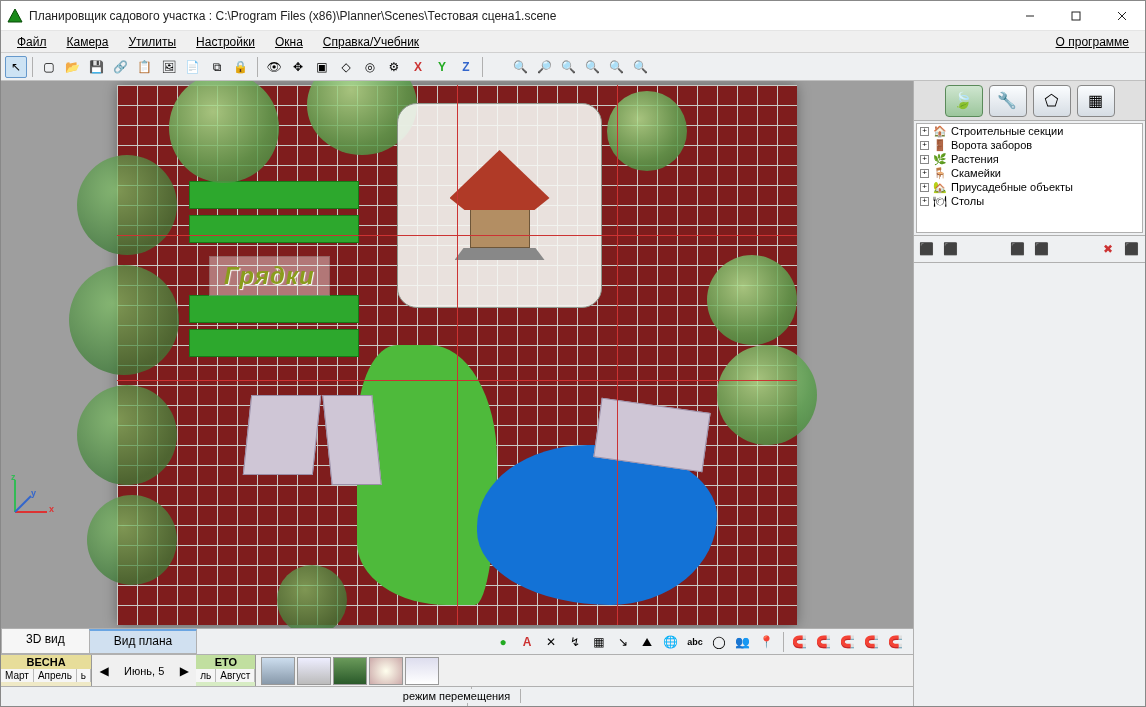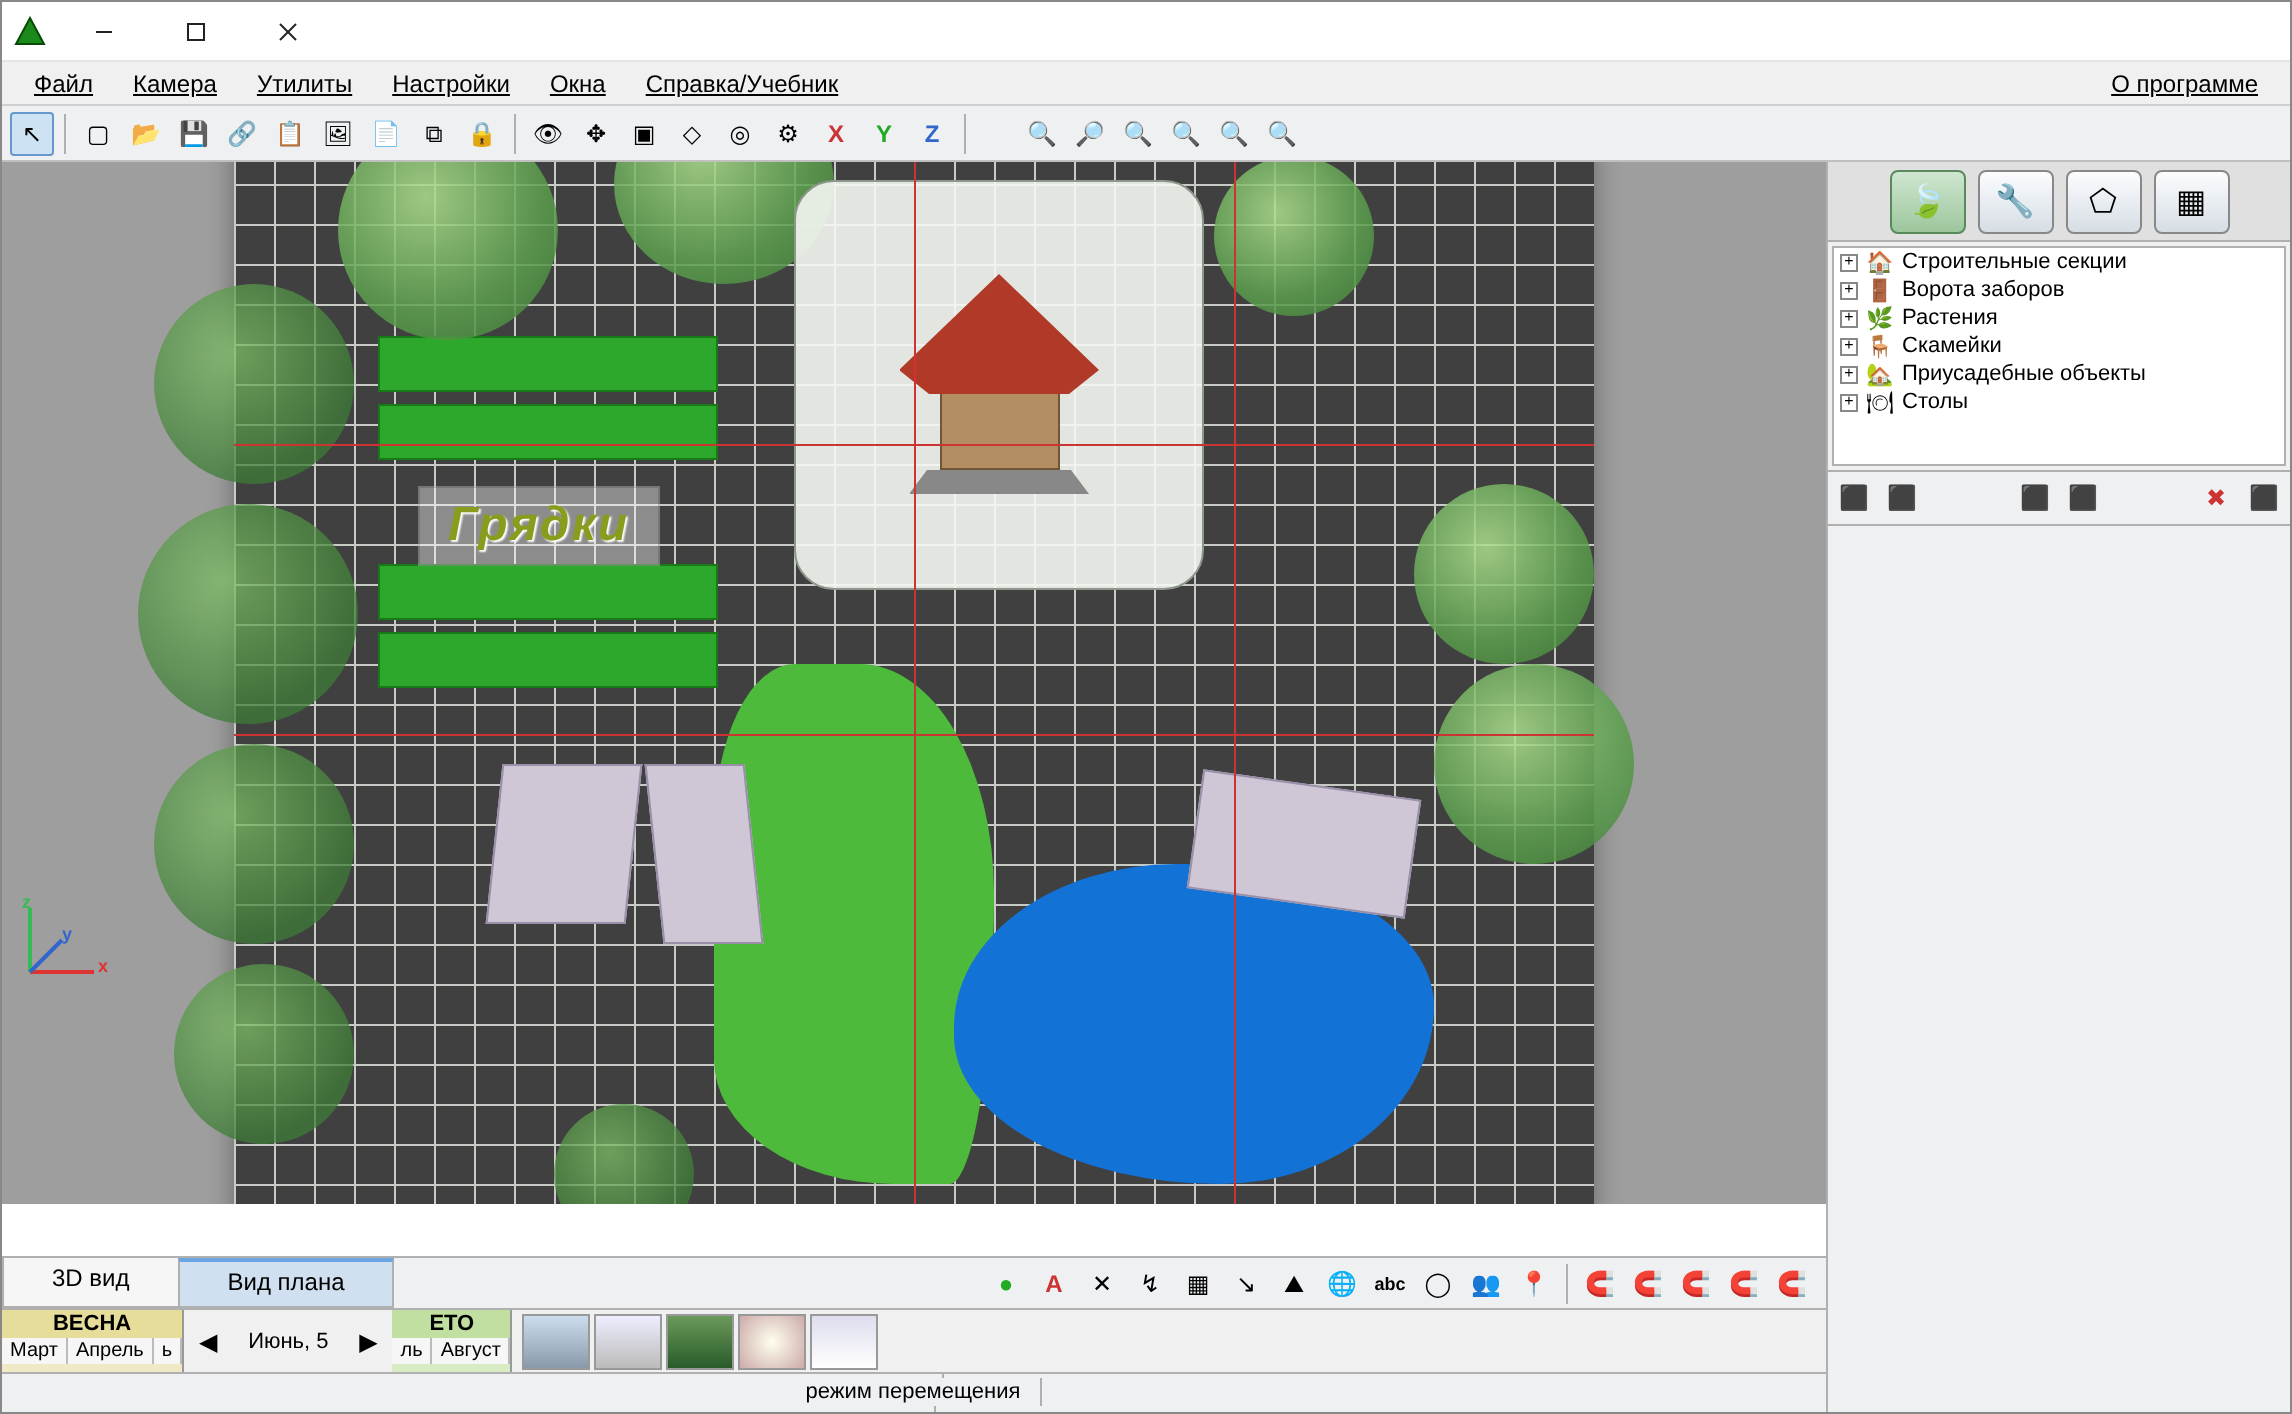--- a/index.html
+++ b/index.html
@@ -11,41 +11,41 @@
 .menubar { height: 22px; display: flex; align-items: center; padding: 0 6px; gap: 0; background: #f0f0f0; border-bottom: 1px solid #d0d0d0; font-size: 12px; }
 .menubar .menu-item { padding: 2px 10px; cursor: default; text-decoration: underline; }
 .menubar .spacer { flex: 1; }
 .toolbar-row { height: 28px; display: flex; align-items: center; padding: 2px 4px; gap: 2px; background: #eef0f2; border-bottom: 1px solid #c0c0c0; }
 .tbtn { width: 22px; height: 22px; border: 1px solid transparent; display: inline-flex; align-items: center; justify-content: center; font-size: 12px; background: transparent; cursor: pointer; border-radius: 2px; }
 .tbtn.active { border-color: #6699cc; background: #cde3f4; }
 .tsep { width: 1px; height: 20px; background: #b0b0b0; margin: 0 3px; }
 .main { flex: 1; display: flex; min-height: 0; }
 .viewport-area { flex: 1; display: flex; flex-direction: column; min-width: 0; }
 .canvas-wrap { flex: 1; position: relative; background: #9e9e9e; display: flex; align-items: center; justify-content: center; overflow: hidden; }
-.canvas { width: 680px; height: 540px; background: #404040; position: relative; box-shadow: 0 0 12px rgba(0,0,0,.35); }
+.canvas { width: 680px; height: 540px; background: #7f1d1d; position: relative; box-shadow: 0 0 12px rgba(0,0,0,.35); }
 .grid { position: absolute; inset: 0; background-image:
   linear-gradient(#c7cac5 1px, transparent 1px),
   linear-gradient(90deg, #c7cac5 1px, transparent 1px);
   background-size: 20px 20px; }
 .red-cross-h { position: absolute; left:0; right:0; height:1px; background:#c33; top:295px; }
 .red-cross-h2 { position: absolute; left:0; right:0; height:1px; background:#c33; top:150px; }
 .red-cross-v { position: absolute; top:0; bottom:0; width:1px; background:#c33; left:340px; }
 .red-cross-v2 { position: absolute; top:0; bottom:0; width:1px; background:#c33; left:500px; }
 .green-bed { position: absolute; background:#2da82d; border:1px solid #177a17; }
 .tree { position: absolute; border-radius: 50%; background: radial-gradient(circle at 40% 35%, #aee08f, #5c9f4e 60%, #3d7a34); opacity:.85; }
 .bush { position: absolute; border-radius: 50%; background: radial-gradient(circle at 40% 35%, #7fbf66, #3e7c37 70%); opacity: .75; }
 .house-preview { position:absolute; left:280px; top:18px; width:205px; height:205px; background:rgba(245,247,243,.9); border:1px solid #8d978c; border-radius:20px; display:flex; flex-direction:column; align-items:center; justify-content:center; }
 .house-roof { width:100px; height:60px; background:#b03a27; clip-path: polygon(50% 0, 100% 80%, 85% 100%, 15% 100%, 0 80%); }
 .house-body { width:60px; height:44px; background:#b38e63; margin-top:-6px; border:1px solid #6e5639; }
 .house-base { width:90px; height:12px; background:#888; clip-path: polygon(10% 0, 90% 0, 100% 100%, 0 100%); }
 .label-box { position:absolute; left:92px; top:171px; padding:5px 14px; background:rgba(255,255,255,.4); border:1px solid rgba(0,0,0,.15); color:#8a9c1d; font-size:24px; font-weight:bold; font-style:italic; letter-spacing:1px; text-shadow: 1px 1px 1px #fff; }
 .pond { position:absolute; left:360px; top:360px; width:240px; height:160px; background:#1372d6; border-radius:50% 55% 48% 60% / 55% 48% 60% 50%; }
 .lawn-path { position:absolute; left:240px; top:260px; width:140px; height:260px; background:#4eba3b; border-radius: 36% 60% 20% 80% / 40% 55% 70% 30%; }
 .axis-gizmo { position:absolute; left:8px; bottom:110px; width:44px; height:44px; }
-.view-tabs { height: 26px; display:flex; border-top:1px solid #b0b0b0; background:#eef0f2;margin-top:26px; }
+.view-tabs { height: 26px; display:flex; border-top:1px solid #b0b0b0; background:#eef0f2; }
 .view-tabs .vt { padding:3px 24px; border:1px solid #b0b0b0; border-top:none; background:#f6f6f6; font-size:12px; margin-right:-1px; cursor:pointer; }
 .view-tabs .vt.active { background:#d0e0f0; border-top:2px solid #6aa5e2; }
 .view-tabs .spacer { flex:1; }
 .bottom-toolbar { height:26px; display:flex; align-items:center; gap:2px; padding:2px 6px; background:#eef0f2; border-top:1px solid #c0c0c0; }
 .season-bar { height:32px; display:flex; align-items:stretch; border-top:1px solid #b0b0b0; background:#f0f0f0; font-size:10px; }
 .season-col { display:flex; flex-direction:column; border-right:1px solid #999; }
 .season-head { text-align:center; font-weight:bold; font-size:11px; padding:1px 2px; background:#e8e8e8; }
 .season-months { display:flex; }
 .season-months span { padding:1px 4px; border-right:1px solid #bbb; font-size:10px; background:#f6f6f6; }
 .date-nav { display:flex; align-items:center; gap:2px; padding:0 2px; }
@@ -68,20 +68,21 @@
 </style>
 </head>
 <body>
 
 <div class="titlebar">
   <span class="app-icon">
     <svg viewBox="0 0 16 16">
         <polygon points="8,1 15,14 1,14" fill="#1a8a1a" stroke="#064a06"></polygon>
       </svg>
   </span>
+  <span class="title-text">Планировщик садового участка : C:\Program Files (x86)\Planner\Scenes\Тестовая сцена1.scene</span>
   <div class="win-btn">
       <svg width="10" height="10">
         <line x1="1" y1="5" x2="9" y2="5" stroke="#222" stroke-width="1"></line>
       </svg>
     </div>
   <div class="win-btn">
       <svg width="10" height="10">
         <rect x="1" y="1" width="8" height="8" fill="none" stroke="#222"></rect>
       </svg>
     </div>

